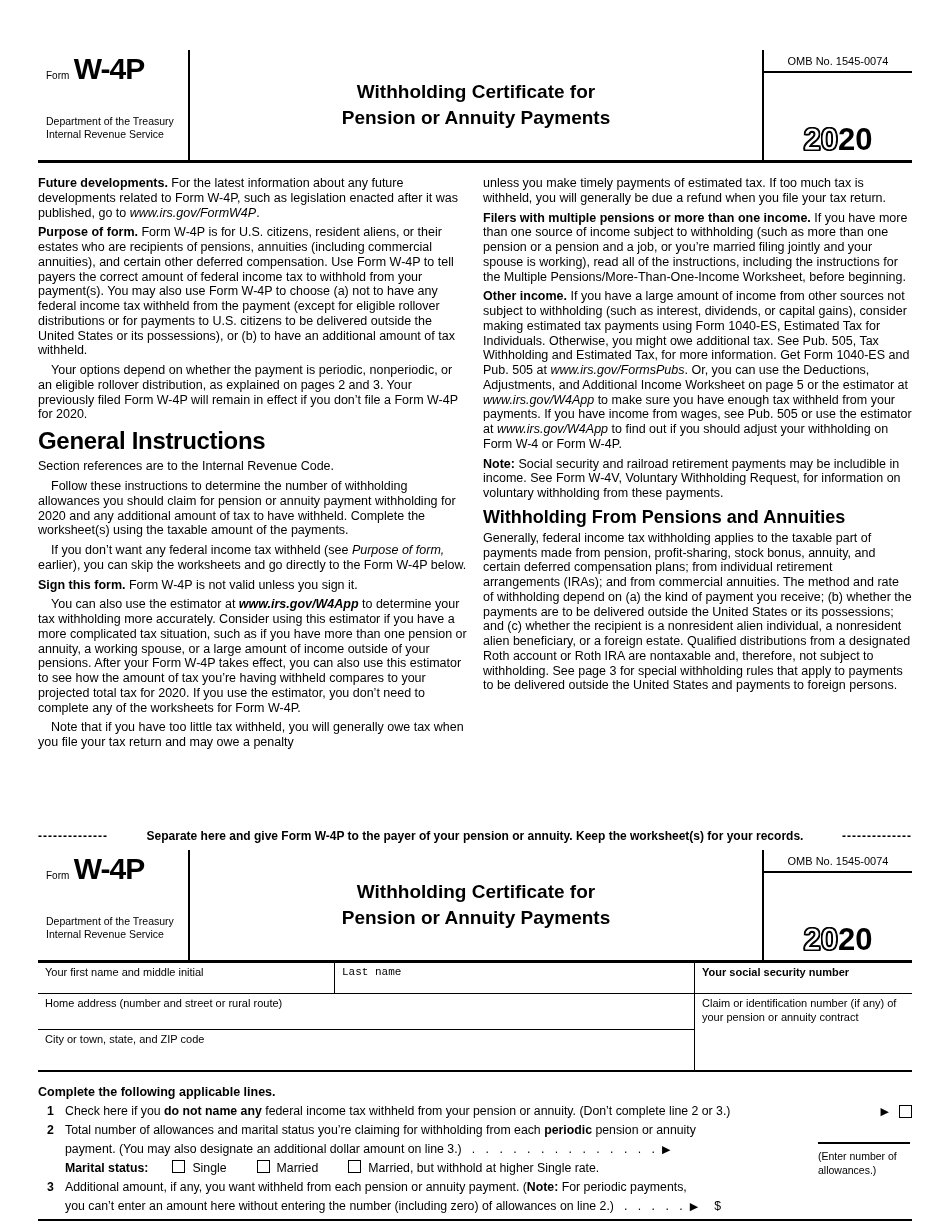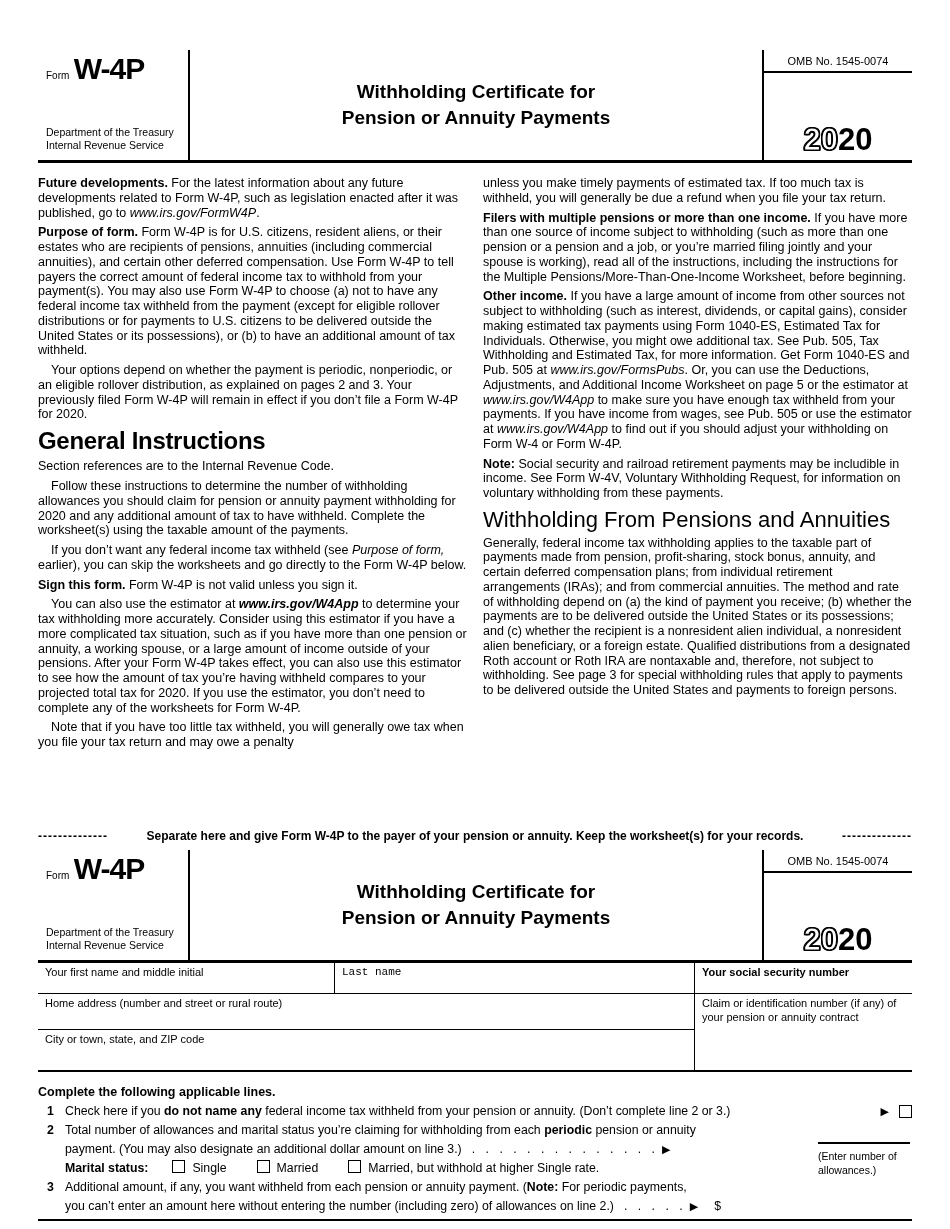--- a/index.html
+++ b/index.html
@@ -1,42 +1,42 @@
 <!DOCTYPE html>
 <html><head>
 <meta charset="utf-8">
 <style>
   html,body{margin:0;padding:0;background:#fff;}
   body{width:950px;height:1229px;color:#000;font-family:"Liberation Sans","DejaVu Sans",sans-serif;}
   .page{box-sizing:border-box;width:950px;height:1229px;padding:50px 38px 0 38px;overflow:hidden;}
 
   
   .hdr{display:flex;border-bottom:3px solid #000;}
-  .hdr-left{width:152px;border-right:2px solid #000;display:flex;flex-direction:column;padding:2px 6px 9px 8px;box-sizing:border-box;}
+  .hdr-left{width:152px;border-right:2px solid #000;display:flex;flex-direction:column;padding:2px 6px 20px 8px;box-sizing:border-box;}
   .form-line{white-space:nowrap;}
   .form-word{font-size:10px;}
   .form-num{font-size:30px;font-weight:bold;letter-spacing:-1px;}
   .agency{font-size:10.5px;line-height:1.18;margin-top:auto;}
   .hdr-center{flex:1;display:flex;flex-direction:column;justify-content:center;text-align:center;padding:4px 8px;}
   .hdr-title{font-size:19px;font-weight:bold;line-height:1.35;}
   .privacy{font-size:11.5px;font-weight:bold;margin-top:5px;}
   .hdr-right{width:150px;border-left:2px solid #000;display:flex;flex-direction:column;box-sizing:border-box;}
   .omb{font-size:11px;text-align:center;padding:5px 2px 4px;border-bottom:2px solid #000;}
   .year{flex:1;display:flex;align-items:center;justify-content:center;font-size:31px;font-weight:bold;padding:2px 12px;margin-top:47px;}
   .year .outline{color:#fff;-webkit-text-stroke:1.2px #000;text-shadow:-1px -1px 0 #000,1px -1px 0 #000,-1px 1px 0 #000,1px 1px 0 #000,0 -1px 0 #000,0 1px 0 #000,-1px 0 0 #000,1px 0 0 #000;}
   .hdr1{min-height:77px;}
   .hdr2{min-height:88px;}
 
   
   .cols{display:flex;gap:16px;padding-top:13px;height:650px;overflow:hidden;}
   .col{width:429px;font-size:12.5px;line-height:1.18;}
   .col p{margin:0 0 5px 0;}
   .col p.ind{text-indent:13px;}
   .h-big{font-size:24px;font-weight:bold;margin:5px 0 4px 0;letter-spacing:-0.3px;}
-  .h-mid{font-size:22px;font-weight:normal;margin:6px 0 3px 0;}
+  .h-mid{font-size:18px;font-weight:bold;margin:6px 0 3px 0;}
   .st-b{font-weight:bold;}
   .st-i{font-style:italic;}
 
   
   .sep{display:flex;align-items:center;gap:8px;font-size:12px;margin:3px 0 7px 0;}
   .dash{letter-spacing:1px;font-weight:bold;white-space:nowrap;}
   .sep-text{font-weight:bold;text-align:center;flex:1;white-space:nowrap;}
 
   
   .fgrid{display:grid;grid-template-columns:297px 360px 217px;grid-template-rows:31px 36px 40px;border-bottom:2px solid #000;font-size:11px;}

